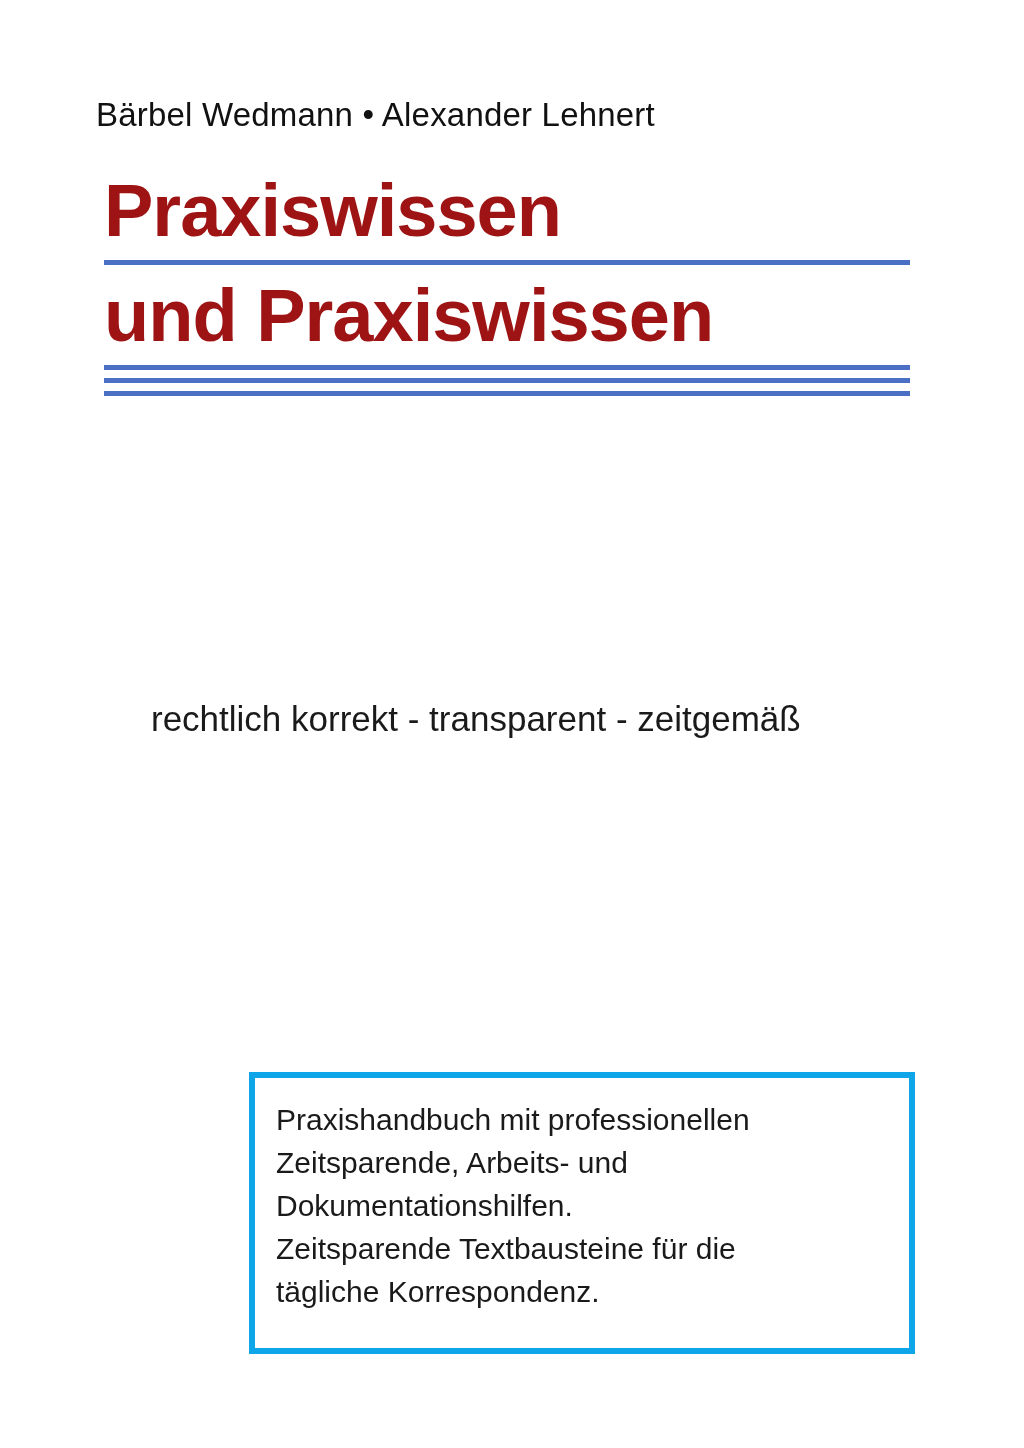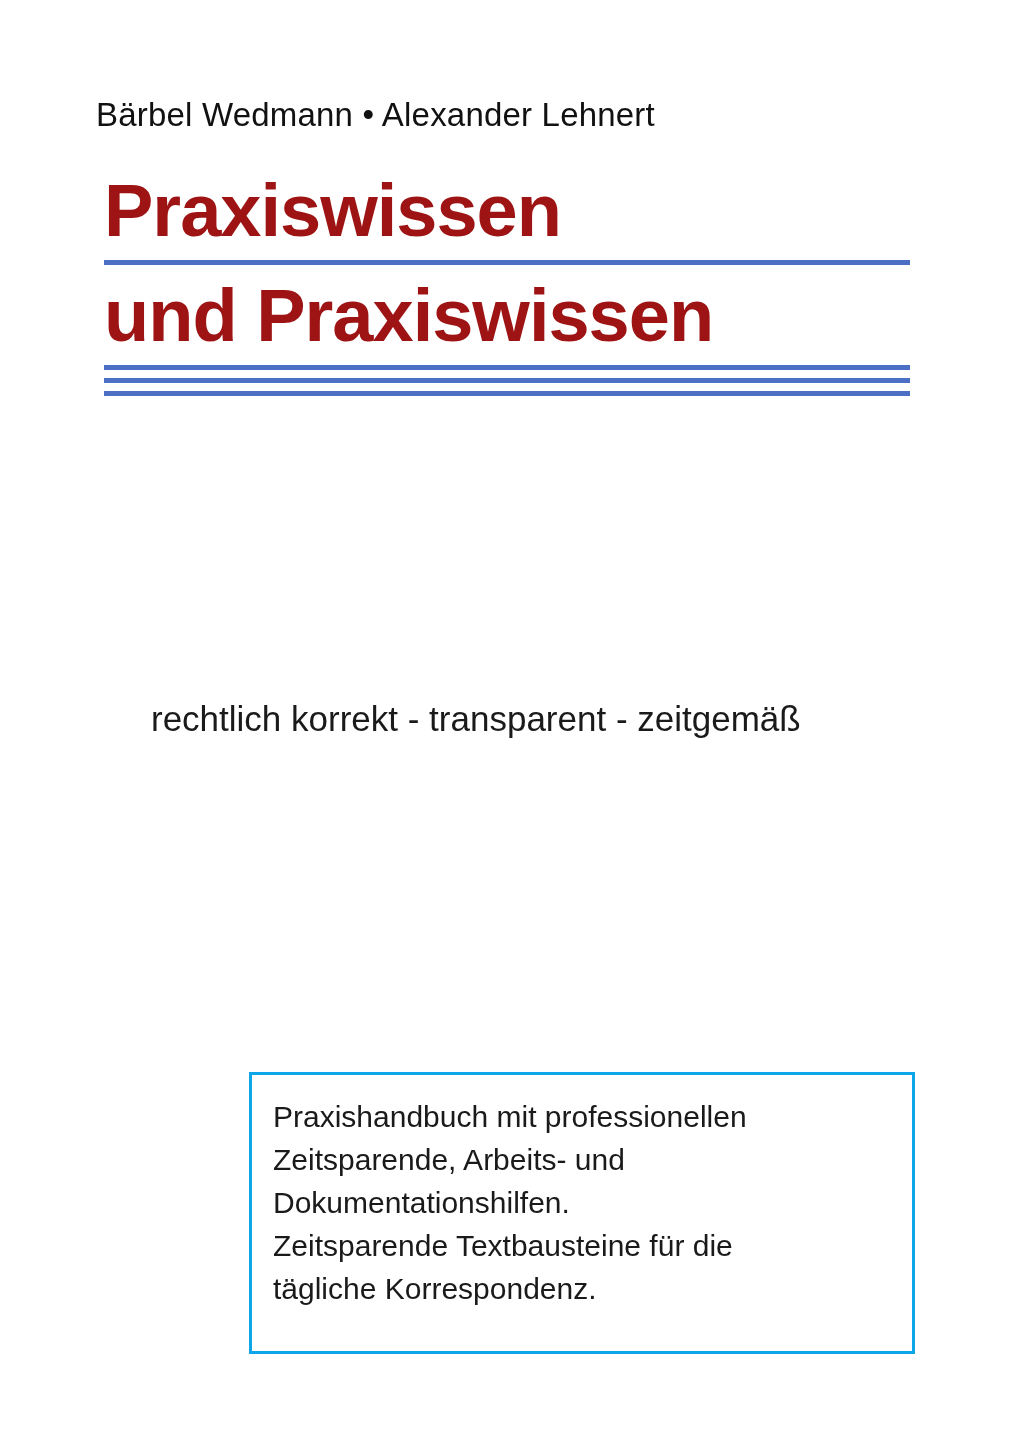--- a/index.html
+++ b/index.html
@@ -58,21 +58,21 @@
     line-height: 50px;
     color: #1a1a1a;
     margin-left: 45px;
   }
   .blurb-box {
     position: absolute;
     left: 249px;
     top: 1072px;
     width: 666px;
     height: 282px;
-    border: 3px solid #0ea5e9;
+    border: 6px solid #0ea5e9;
     box-sizing: border-box;
     padding-left: 8px;
   }
   .blurb-text {
     position: absolute;
     left: 21px;
     top: 20px;
     width: 630px;
     font-size: 30px;
     line-height: 43px;

